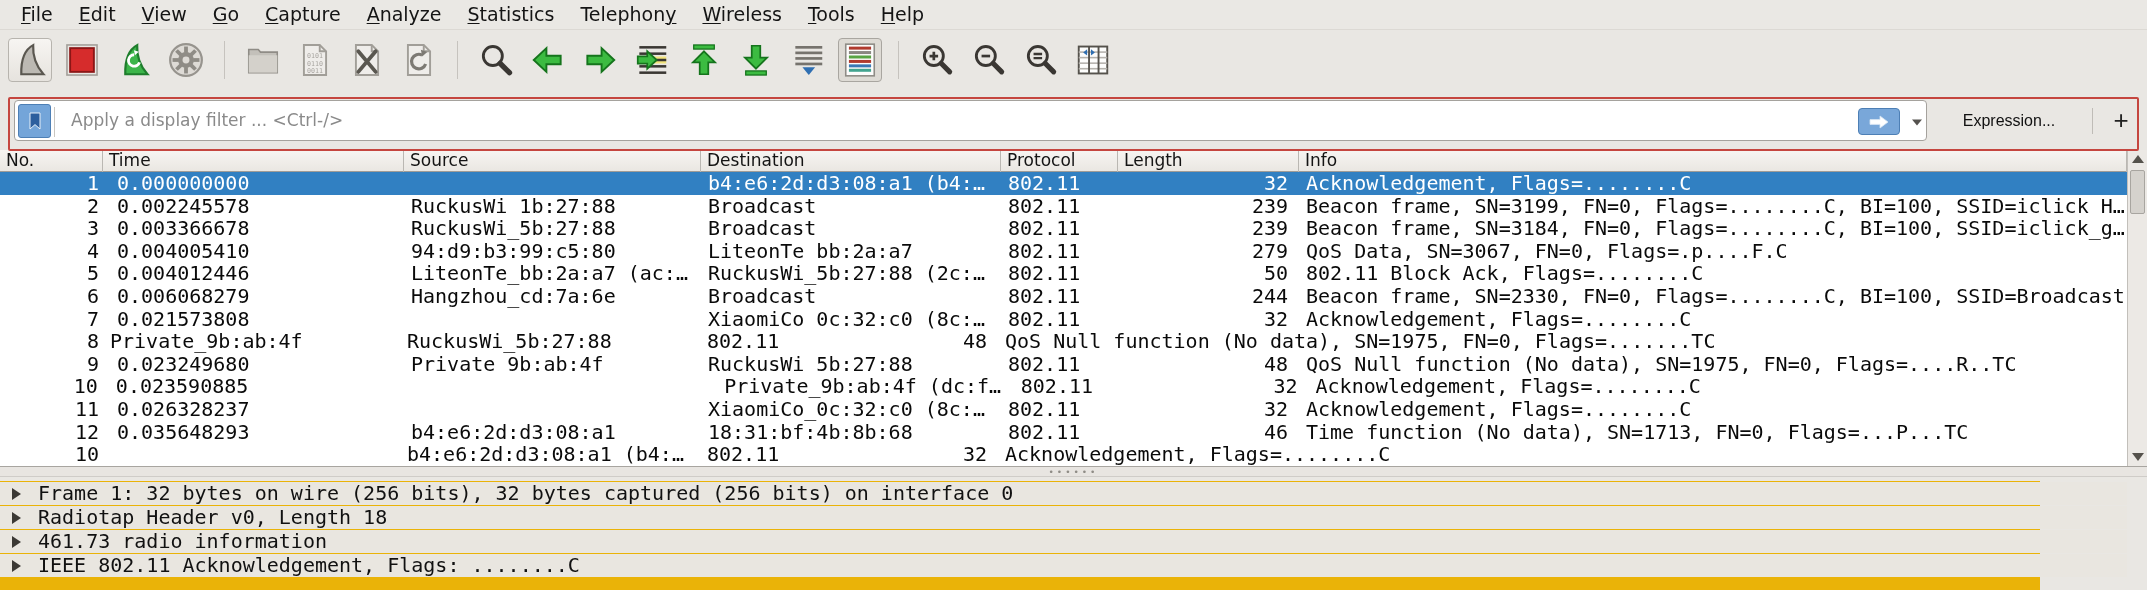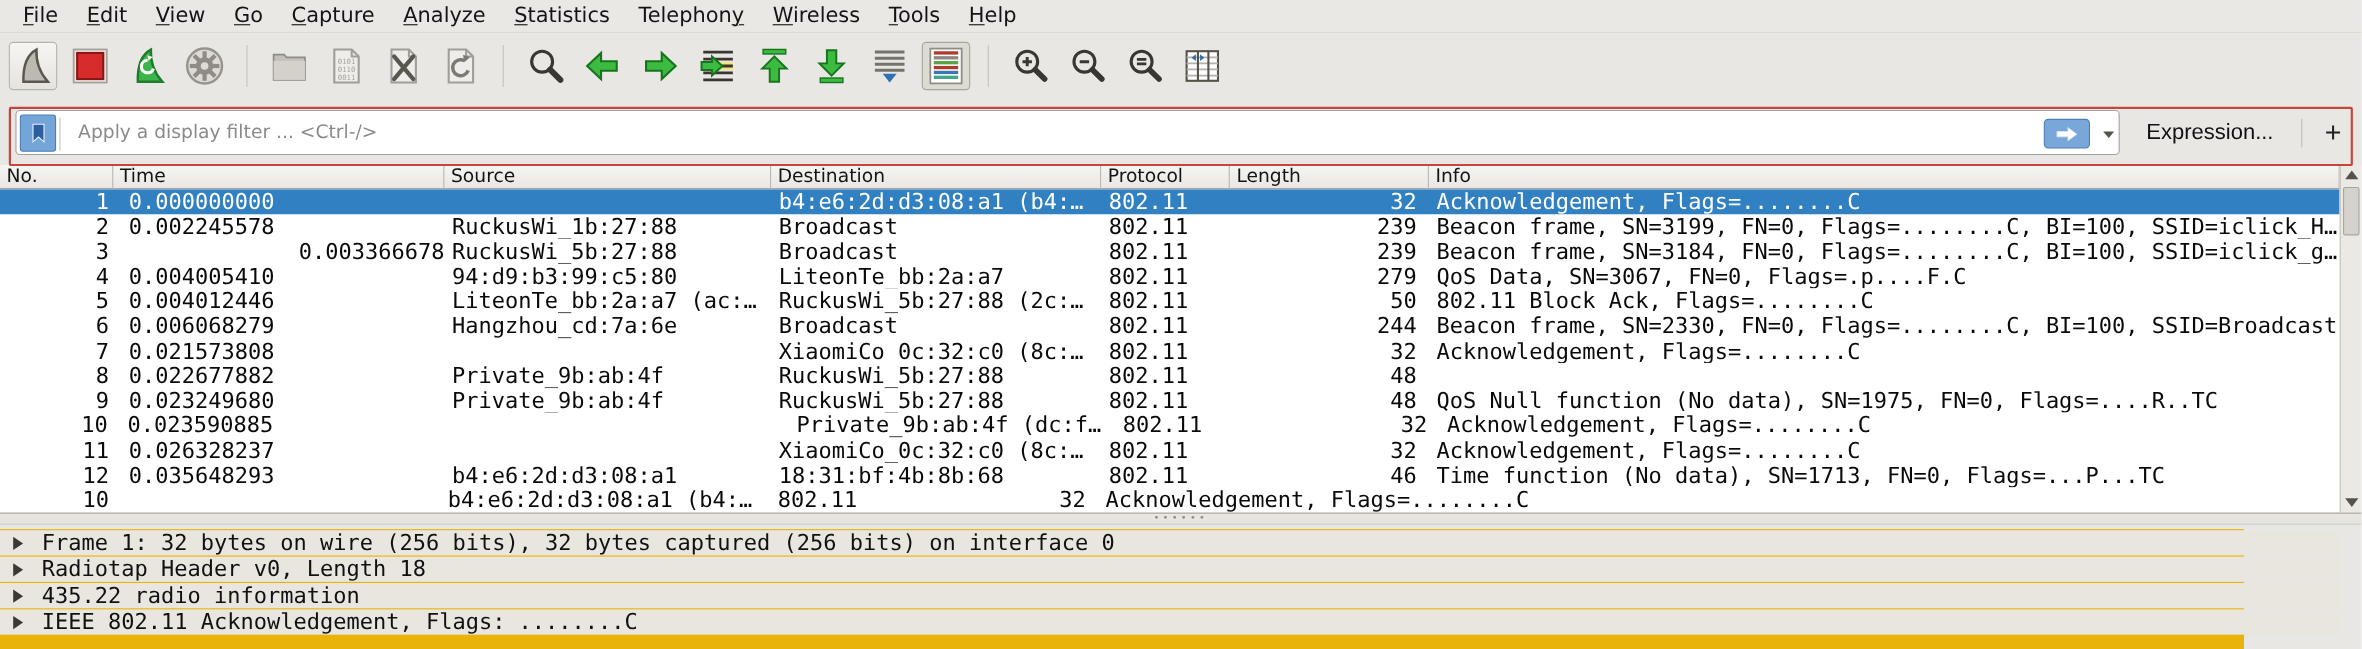--- a/index.html
+++ b/index.html
@@ -49,21 +49,21 @@
   }
   .apply-btn{
     position:absolute; left:1843px; top:7px; width:42px; height:27px;
     background:#79a7d9; border:1px solid #4d7fb5; border-radius:4px;
     display:flex; align-items:center; justify-content:center;
   }
   .filter-caret{ position:absolute; left:1893px; top:12px; width:18px; height:18px;
     display:flex; align-items:center; justify-content:center; }
   .expr-btn{
     position:absolute; left:1938px; top:10px; width:142px; height:41px;
-    line-height:41px; text-align:center; font-size:20px; color:#111; background:transparent; border:none;
+    line-height:41px; text-align:center; font-size:16px; color:#111; background:transparent; border:none;
   }
   .fsep{ position:absolute; left:2092px; top:18px; width:1px; height:26px; background:#bfbcb7; }
   .add-btn{ position:absolute; left:2102px; top:8px; width:38px; height:44px; line-height:44px;
     text-align:center; font-size:26px; color:#222; background:transparent; border:none; }
   
   .packet-list{ position:absolute; left:0; top:150px; width:2147px; height:316px; background:#ffffff; }
   .pl-header{ position:absolute; left:0; top:0; height:22px; width:2127px; display:flex;
     background:linear-gradient(#f7f5f2,#eae7e2); border-bottom:1px solid #9f9c97; font-size:17px; }
   .pl-hcell{ height:22px; line-height:21px; padding-left:6px; border-right:1px solid #bab7b2;
     white-space:pre; overflow:hidden; }
@@ -338,21 +338,21 @@
           <div class="pl-cell c0" style="width: 103px;">2</div>
           <div class="pl-cell c1" style="width: 301px;">0.002245578</div>
           <div class="pl-cell c2" style="width: 297px;">RuckusWi_1b:27:88</div>
           <div class="pl-cell c3" style="width: 300px;">Broadcast</div>
           <div class="pl-cell c4" style="width: 117px;">802.11</div>
           <div class="pl-cell c5" style="width: 181px;">239</div>
           <div class="pl-cell c6" style="width: 828px;">Beacon frame, SN=3199, FN=0, Flags=........C, BI=100, SSID=iclick_H…</div>
         </div>
         <div class="pl-row">
           <div class="pl-cell c0" style="width: 103px;">3</div>
-          <div class="pl-cell c1" style="width: 301px; text-align: right;">0.003366678</div>
+          <div class="pl-cell c1" style="width: 301px;">0.003366678</div>
           <div class="pl-cell c2" style="width: 297px;">RuckusWi_5b:27:88</div>
           <div class="pl-cell c3" style="width: 300px;">Broadcast</div>
           <div class="pl-cell c4" style="width: 117px;">802.11</div>
           <div class="pl-cell c5" style="width: 181px;">239</div>
           <div class="pl-cell c6" style="width: 828px;">Beacon frame, SN=3184, FN=0, Flags=........C, BI=100, SSID=iclick_g…</div>
         </div>
         <div class="pl-row">
           <div class="pl-cell c0" style="width: 103px;">4</div>
           <div class="pl-cell c1" style="width: 301px;">0.004005410</div>
           <div class="pl-cell c2" style="width: 297px;">94:d9:b3:99:c5:80</div>
@@ -383,25 +383,25 @@
           <div class="pl-cell c0" style="width: 103px;">7</div>
           <div class="pl-cell c1" style="width: 301px;">0.021573808</div>
           <div class="pl-cell c2" style="width: 297px;"></div>
           <div class="pl-cell c3" style="width: 300px;">XiaomiCo_0c:32:c0 (8c:…</div>
           <div class="pl-cell c4" style="width: 117px;">802.11</div>
           <div class="pl-cell c5" style="width: 181px;">32</div>
           <div class="pl-cell c6" style="width: 828px;">Acknowledgement, Flags=........C</div>
         </div>
         <div class="pl-row">
           <div class="pl-cell c0" style="width: 103px;">8</div>
-          <div class="pl-cell c1" style="width: 301px;">0.022677882</div>
           <div class="pl-cell c2" style="width: 297px;">Private_9b:ab:4f</div>
           <div class="pl-cell c3" style="width: 300px;">RuckusWi_5b:27:88</div>
           <div class="pl-cell c4" style="width: 117px;">802.11</div>
           <div class="pl-cell c5" style="width: 181px;">48</div>
+          <div class="pl-cell c6" style="width: 828px;">QoS Null function (No data), SN=1975, FN=0, Flags=.......TC</div>
         </div>
         <div class="pl-row">
           <div class="pl-cell c0" style="width: 103px;">9</div>
           <div class="pl-cell c1" style="width: 301px;">0.023249680</div>
           <div class="pl-cell c2" style="width: 297px;">Private_9b:ab:4f</div>
           <div class="pl-cell c3" style="width: 300px;">RuckusWi_5b:27:88</div>
           <div class="pl-cell c4" style="width: 117px;">802.11</div>
           <div class="pl-cell c5" style="width: 181px;">48</div>
           <div class="pl-cell c6" style="width: 828px;">QoS Null function (No data), SN=1975, FN=0, Flags=....R..TC</div>
         </div>
@@ -452,17 +452,17 @@
     </div>
   </div>
 
   <div class="splitter">
     <span class="grip">••••••</span>
   </div>
 
   <div class="details" id="details">
       <div class="det-row"><span class="det-tri"></span><span class="det-text">Frame 1: 32 bytes on wire (256 bits), 32 bytes captured (256 bits) on interface 0</span></div>
       <div class="det-row"><span class="det-tri"></span><span class="det-text">Radiotap Header v0, Length 18</span></div>
-      <div class="det-row"><span class="det-tri"></span><span class="det-text">435.22 radio information</span></div>
+      <div class="det-row"><span class="det-tri"></span><span class="det-text">461.73 radio information</span></div>
       <div class="det-row"><span class="det-tri"></span><span class="det-text">IEEE 802.11 Acknowledgement, Flags: ........C</span></div>
     </div>
 
 </div>
 
 </body></html>

